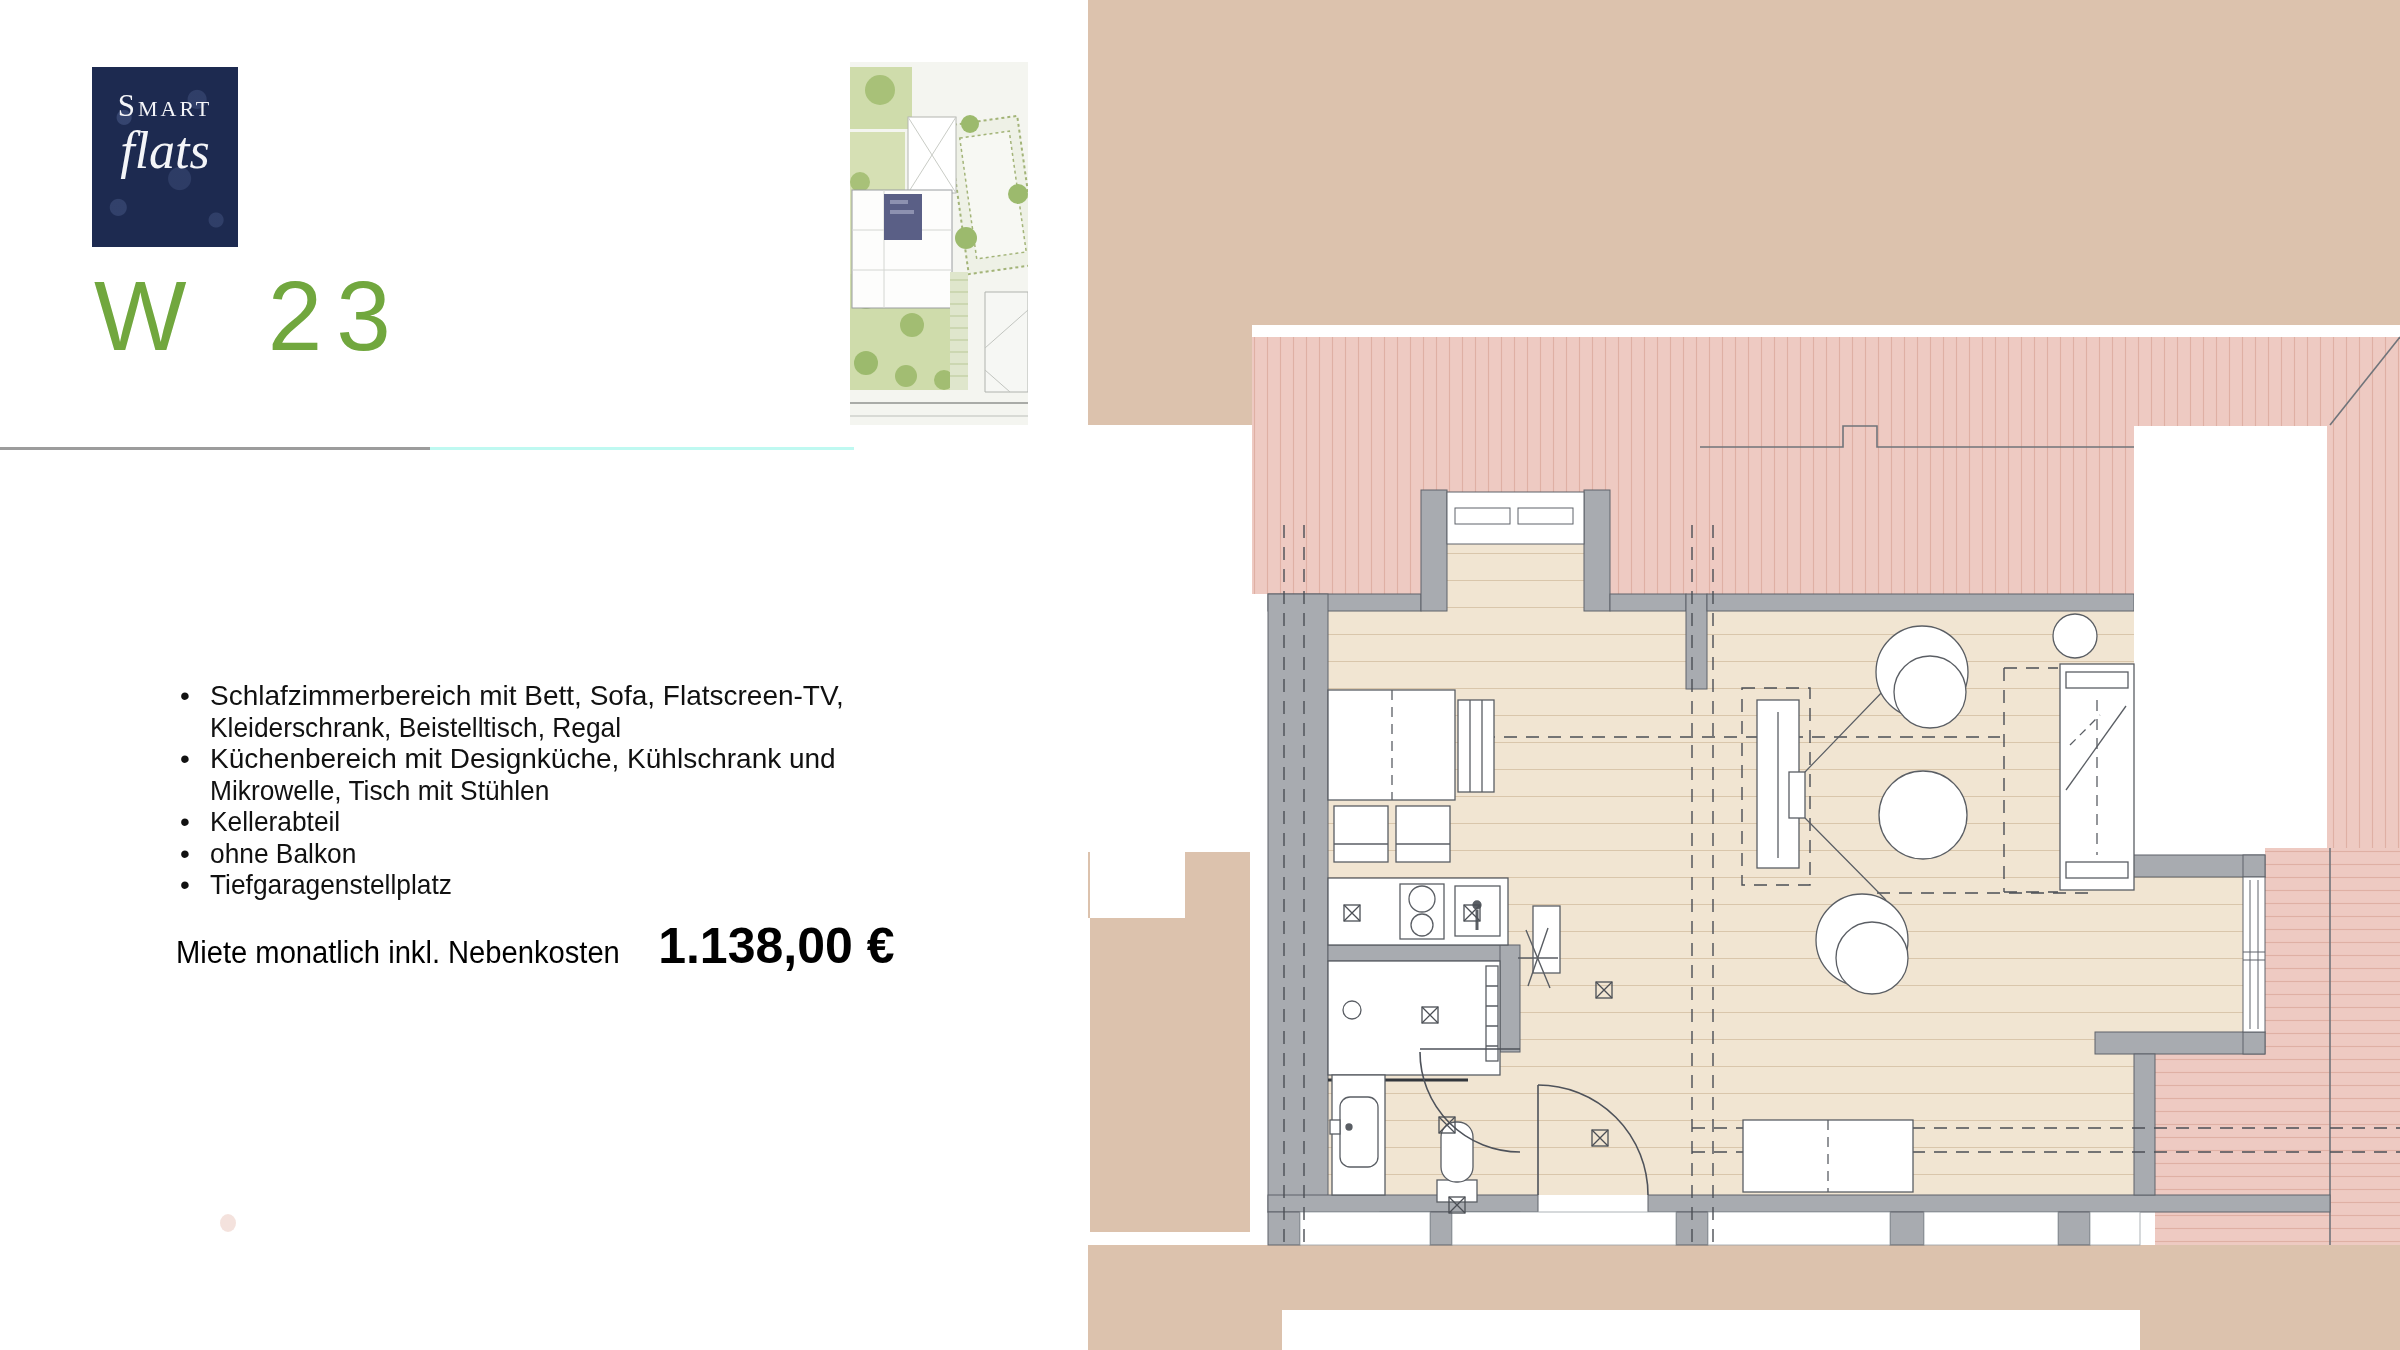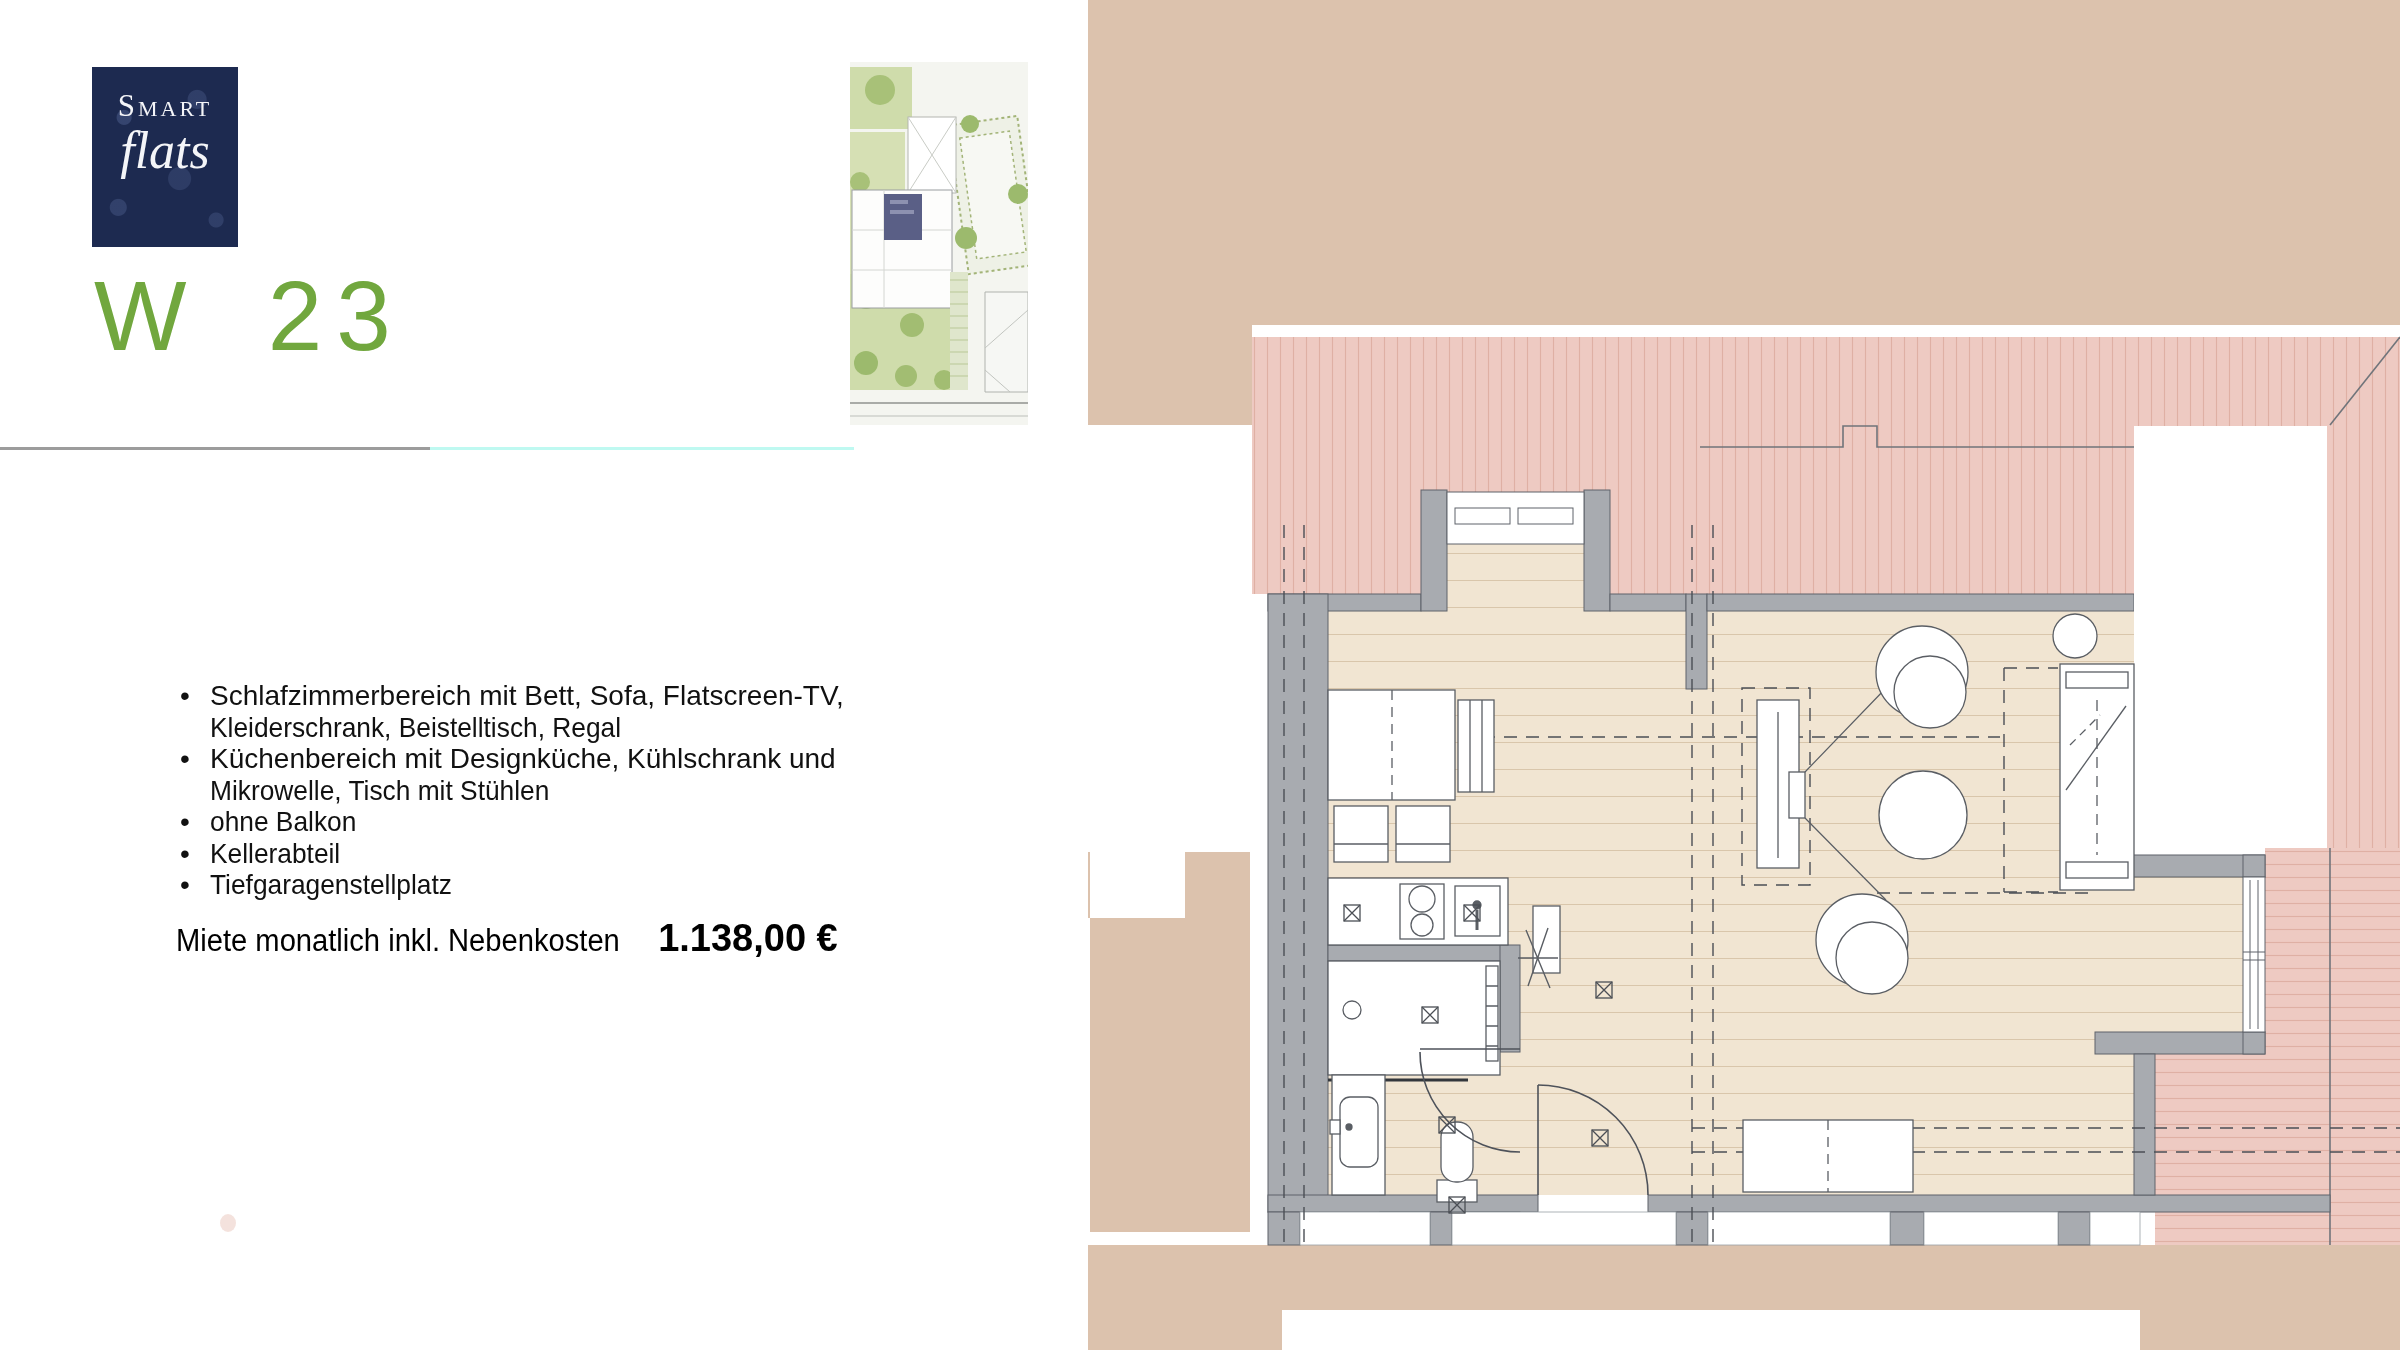--- a/index.html
+++ b/index.html
@@ -29,21 +29,21 @@
   .desc{position:absolute;left:176px;top:680px;width:760px;color:#111;}
   .apt-title{font-size:34px;color:#17394d;margin:0 0 44px 0;font-weight:400;}
   .apt-title sup{font-size:30px;vertical-align:9px;}
   .feature-list{margin:0;padding:0;list-style:none;}
   .feature-list li{position:relative;padding-left:34px;font-size:28px;line-height:31.5px;}
   .feature-list li::before{content:"•";position:absolute;left:4px;top:0;font-size:28px;color:#111;}
   .fl-line{white-space:nowrap;}
   .cond{transform:scaleX(.94);transform-origin:0 50%;}
   .wide{word-spacing:8px;}
   .rent{margin-top:16px;font-size:31px;white-space:nowrap;color:#000;}
-  .rent .price{font-weight:bold;font-size:38px;margin-left:10px;}
+  .rent .price{font-weight:bold;font-size:50px;margin-left:10px;}
   .pink-speck{position:absolute;left:220px;top:1214px;width:16px;height:18px;border-radius:50%;
               background:#f0d8d2;opacity:.75;}
   
   .siteplan{position:absolute;left:850px;top:62px;width:178px;height:363px;}
   .floorplan{position:absolute;left:1088px;top:0;width:1312px;height:1350px;}
 </style>
 </head>
 <body>
 
 <div class="page">
@@ -109,24 +109,24 @@
     <ul class="feature-list">
       <li>
         <div class="fl-line">Schlafzimmerbereich mit Bett, Sofa, Flatscreen-TV,</div>
         <div class="fl-line cond">Kleiderschrank, Beistelltisch, Regal</div>
       </li>
       <li>
         <div class="fl-line">Küchenbereich mit Designküche, Kühlschrank und</div>
         <div class="fl-line cond">Mikrowelle, Tisch mit Stühlen</div>
       </li>
       <li>
+        <div class="fl-line cond">Kellerabteil</div>
+      </li>
+      <li>
         <div class="fl-line cond">ohne Balkon</div>
-      </li>
-      <li>
-        <div class="fl-line cond">Kellerabteil</div>
       </li>
       <li>
         <div class="fl-line cond">Tiefgaragenstellplatz</div>
       </li>
     </ul>
     <div class="rent"><span class="cond" style="display:inline-block">Miete monatlich inkl. Nebenkosten</span><span class="price">1.138,00 €</span></div>
   </div>
 
   <div class="pink-speck"></div>
 

